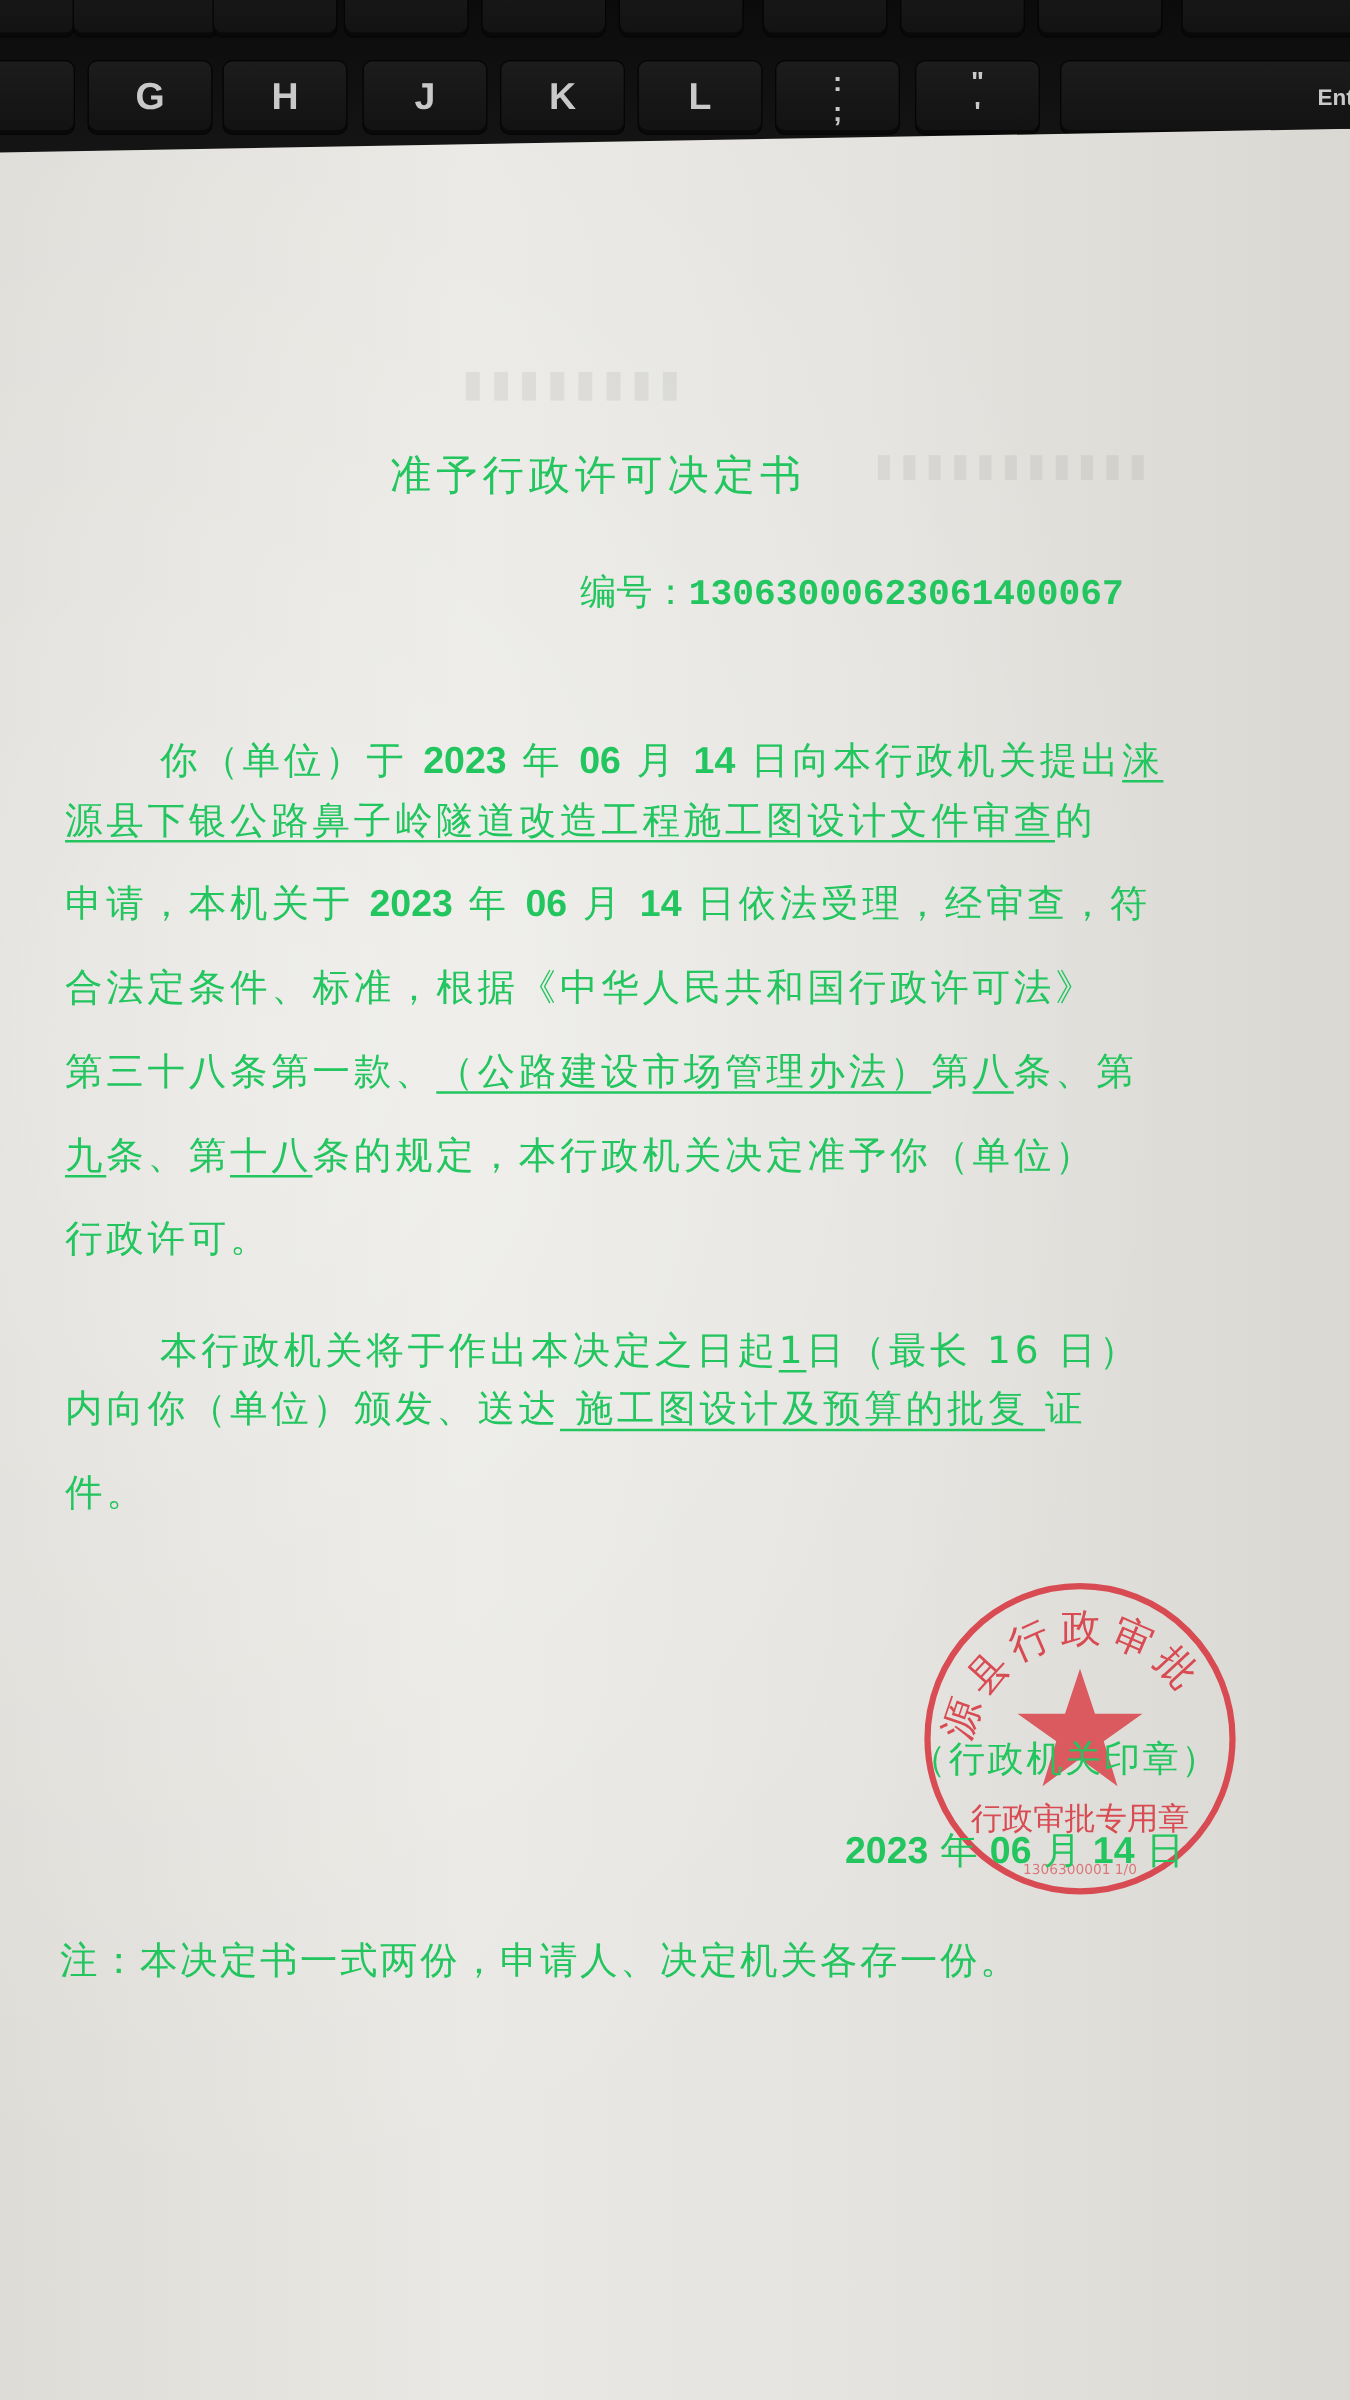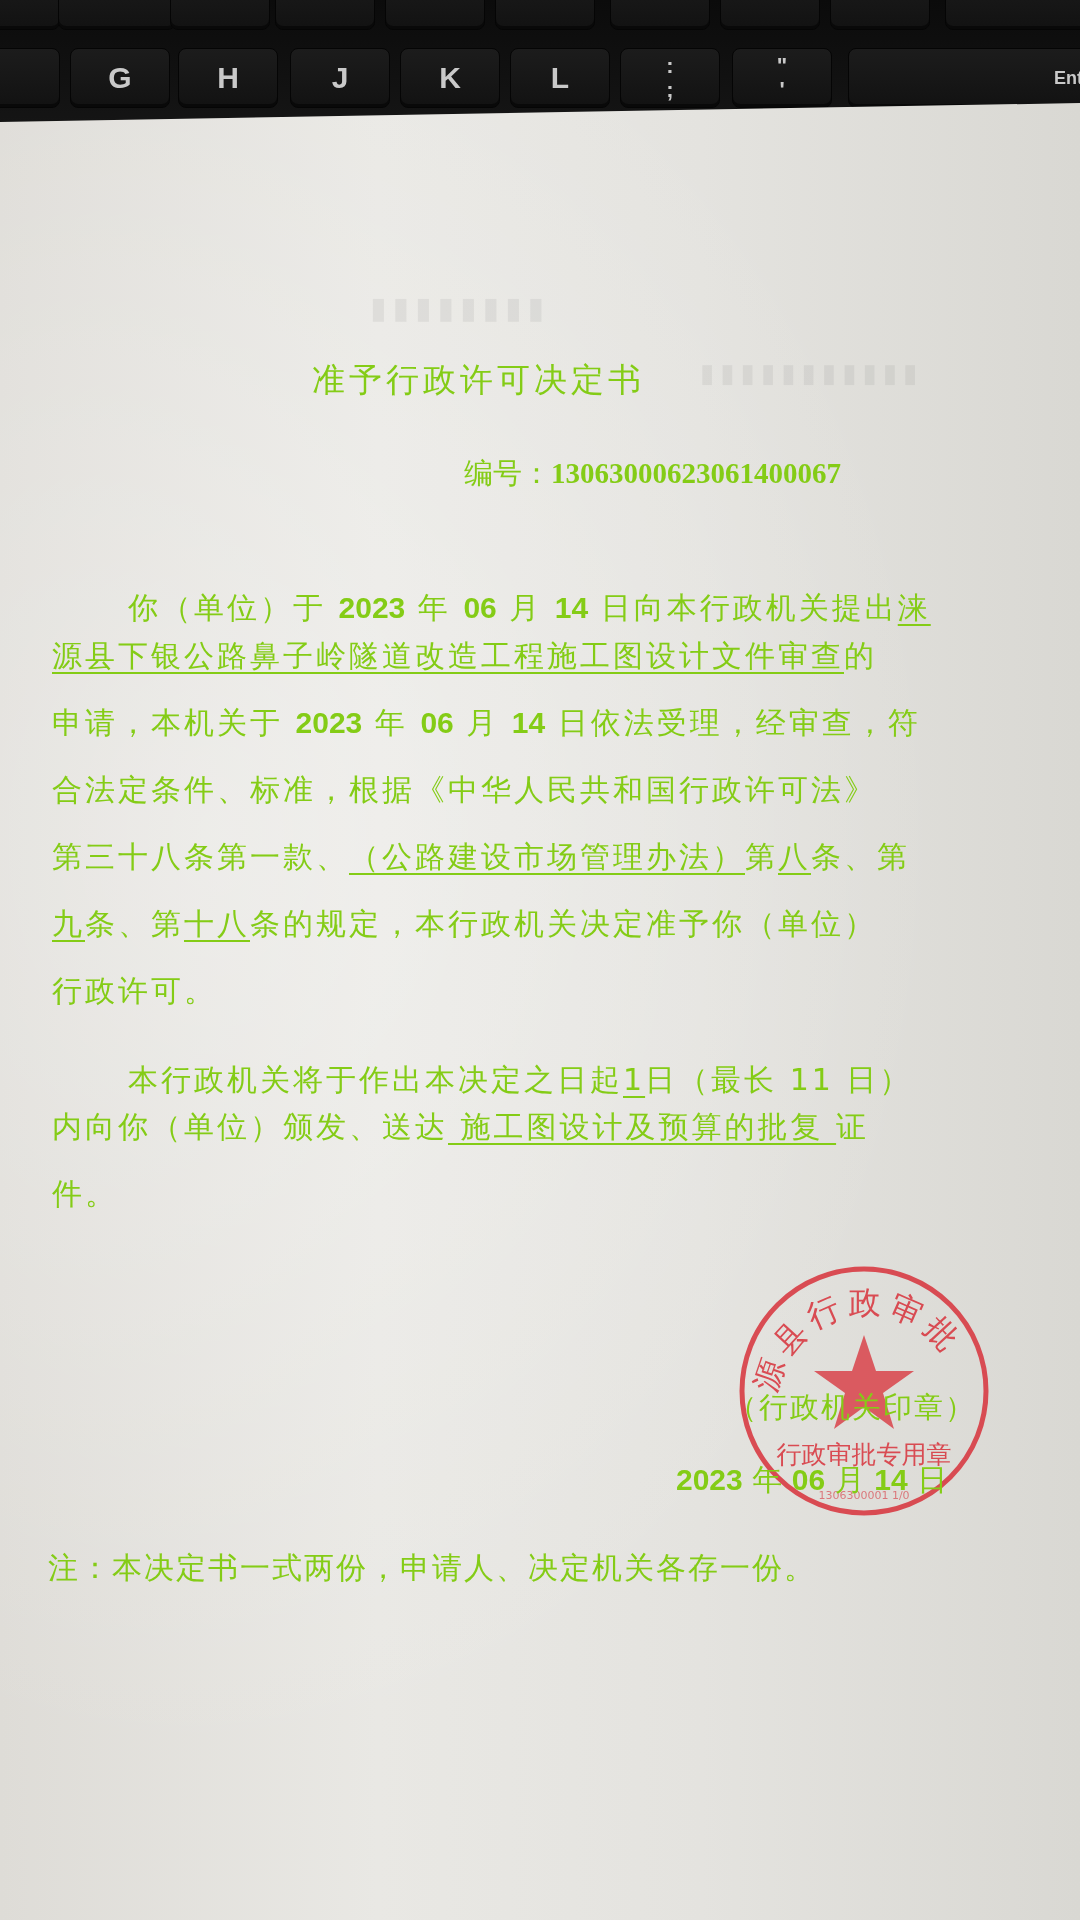--- a/index.html
+++ b/index.html
@@ -40,31 +40,31 @@
       radial-gradient(ellipse at 20% 40%, rgba(255,255,255,0.35), transparent 60%),
       linear-gradient(90deg, #dedcd7 0%, #e9e8e4 35%, #e4e3df 65%, #d9d8d3 100%);
     clip-path: polygon(0 22px, 100% 3px, 100% 100%, 0 100%);
   }
   .bleed {
     position: absolute; color: rgba(120,120,120,0.12);
     font-family: "DejaVu Sans", sans-serif; font-weight: bold; font-size: 30px;
     letter-spacing: 6px;
   }
 
-  .doc { position: absolute; left: 0; top: 0; width: 1080px; height: 1920px; color: #84cc16; }
+  .doc { position: absolute; left: 0; top: 0; width: 1080px; height: 1920px; color: #22c55e; }
 
   .title {
     position: absolute; left: 312px; top: 358px;
     font-size: 33px; letter-spacing: 4px; font-family: "DejaVu Sans", sans-serif;
   }
   .docno {
     position: absolute; left: 464px; top: 418px; font-size: 29px;
     display: flex; align-items: baseline; margin-top: 36px;
   }
-  .docno .num { font-family: Liberation Serif, serif; font-weight: bold; font-size: 29px; letter-spacing: 0px; }
+  .docno .num { font-family: Liberation Mono, monospace; font-weight: bold; font-size: 29px; letter-spacing: 0px; }
 
   .line {
     position: absolute; left: 52px; font-size: 30px; white-space: nowrap;
     letter-spacing: 3px;
   }
   .line.indent { left: 128px; margin-top: 20px; }
   .b { font-family: "Liberation Sans", sans-serif; font-weight: bold; letter-spacing: 0; }
   .u { text-decoration: underline; text-underline-offset: 6px; text-decoration-thickness: 2px; }
 
   .seal-label {
@@ -149,21 +149,21 @@
   <div class="line" style="top:770px">合法定条件、标准，根据《中华人民共和国行政许可法》</div>
   <div class="line" style="top:837px">
     <span>第三十八条第一款、</span><span class="u">（公路建设市场管理办法）</span><span>第</span><span class="u">八</span><span>条、第</span>
   </div>
   <div class="line" style="top:904px">
     <span class="u">九</span><span>条、第</span><span class="u">十八</span><span>条的规定，本行政机关决定准予你（单位）</span>
   </div>
   <div class="line" style="top:971px">行政许可。</div>
 
   <div class="line indent" style="top:1040px">
-    <span>本行政机关将于作出本决定之日起</span><span class="u">1</span><span>日（最长 11 日）</span>
+    <span>本行政机关将于作出本决定之日起</span><span class="u">1</span><span>日（最长 16 日）</span>
   </div>
   <div class="line" style="top:1107px">
     <span>内向你（单位）颁发、送达</span><span class="u" style="white-space:pre"> 施工图设计及预算的批复 </span><span>证</span>
   </div>
   <div class="line" style="top:1174px">件。</div>
 
   <svg class="stamp" viewBox="0 0 256 256">
     <defs>
       <path id="ringPath" d="M 40 150 A 92 92 0 1 1 222 160"></path>
     </defs>

